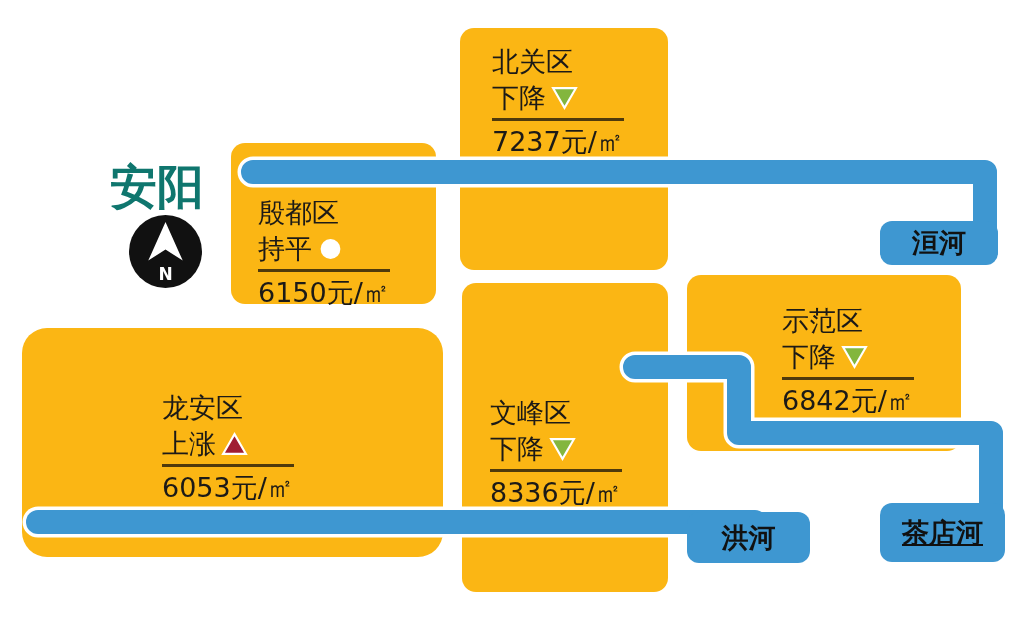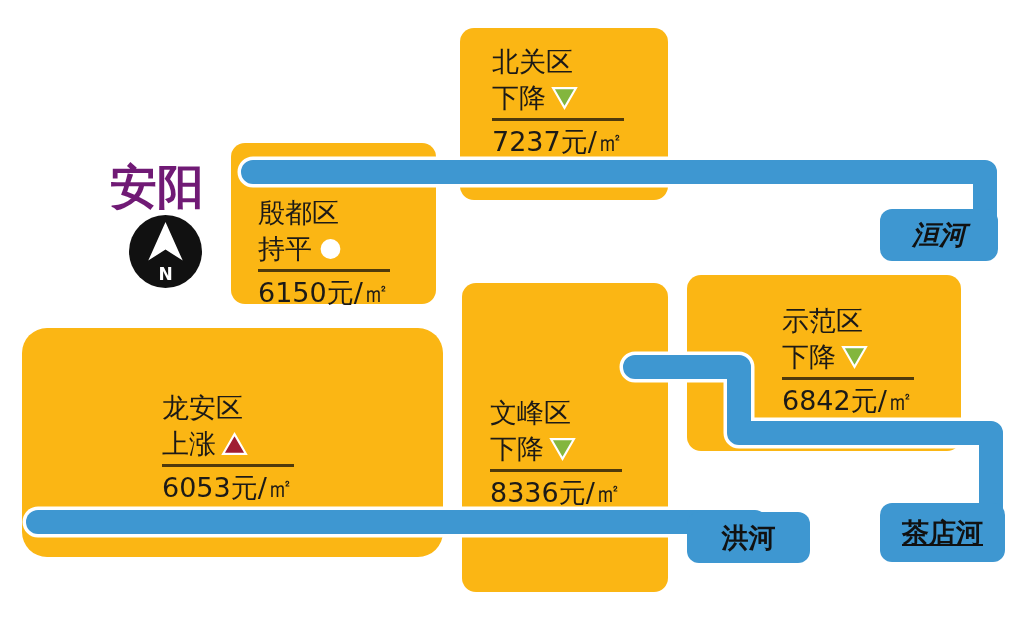--- a/index.html
+++ b/index.html
@@ -22,21 +22,21 @@
     overflow: hidden;
   }
 
   
   .district {
     position: absolute;
     background: var(--block);
     border-radius: 14px;
     z-index: 1;
   }
-  .d0 { left: 460px; top: 28px;  width: 208px; height: 172px; }
+  .d0 { left: 460px; top: 28px;  width: 208px; height: 242px; }
   .d1 { left: 231px; top: 143px; width: 205px; height: 161px; }
   .d2 { left: 22px;  top: 328px; width: 421px; height: 229px; border-radius: 25px; }
   .d3 { left: 462px; top: 283px; width: 206px; height: 309px; }
   .d4 { left: 687px; top: 275px; width: 274px; height: 176px; }
 
   .d-inner { position: absolute; z-index: 4; }
   .d0 .d-inner { left: 32px;  top: 16px; }
   .d1 .d-inner { left: 27px;  top: 52px; }
   .d2 .d-inner { left: 140px; top: 62px; }
   .d3 .d-inner { left: 28px;  top: 112px; }
@@ -91,31 +91,31 @@
     background: var(--river);
     border-radius: 12px;
     color: #111;
     font-weight: bold;
     font-size: 27px;
     display: flex;
     align-items: center;
     justify-content: center;
     white-space: nowrap;
   }
-  .rl-huanhe    { left: 880px; top: 209px; width: 118px; height: 52px; font-style: italic; }
+  .rl-huanhe    { left: 880px; top: 221px; width: 118px; height: 44px; }
   .rl-honghe    { left: 687px; top: 512px; width: 123px; height: 51px; }
   .rl-chadianhe { left: 880px; top: 503px; width: 125px; height: 59px; text-decoration: underline; }
 
   
   .page-title {
     position: absolute;
     left: 110px; top: 156px;
     font-size: 47px;
     font-weight: bold;
-    color: #701a75;
+    color: #0f766e;
     z-index: 4;
     white-space: nowrap;
   }
   .compass {
     position: absolute;
     left: 129px; top: 215px;
     width: 73px; height: 73px;
     z-index: 4;
   }
   .compass svg { display: block; width: 100%; height: 100%; }

